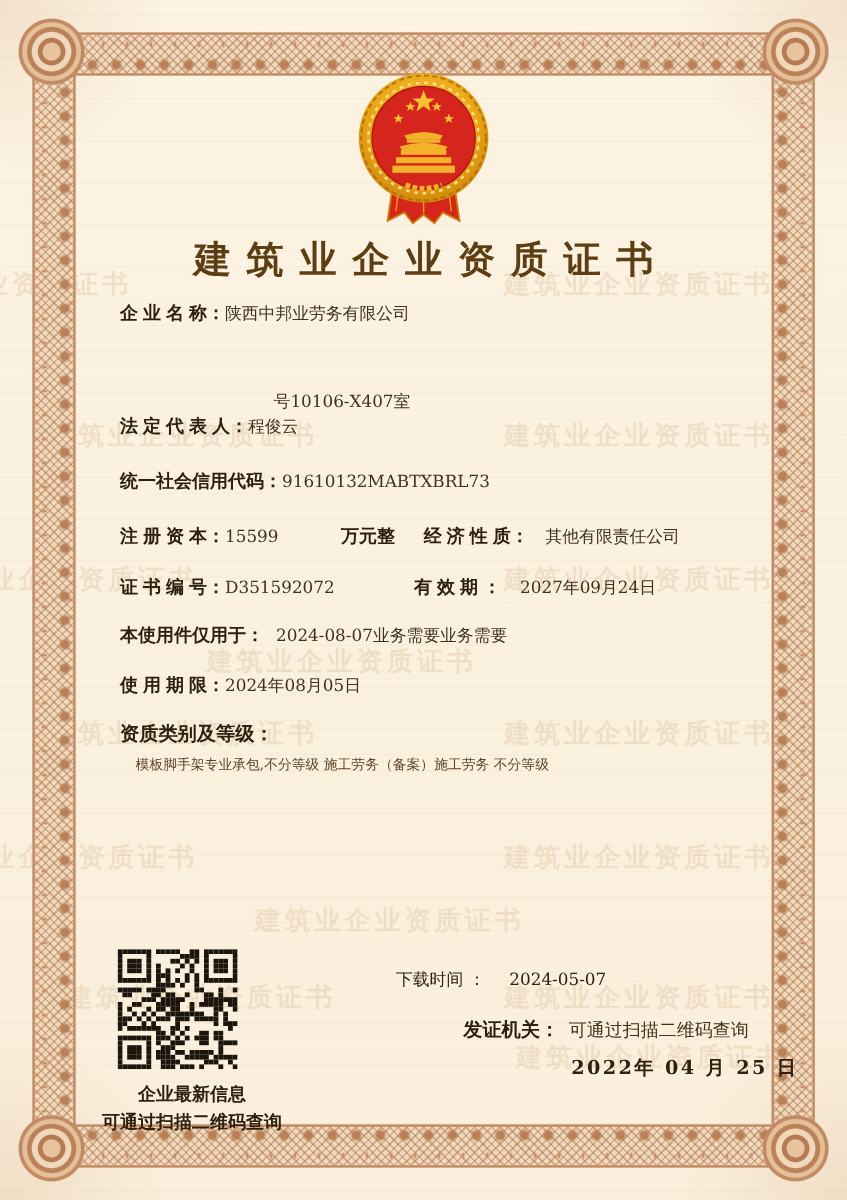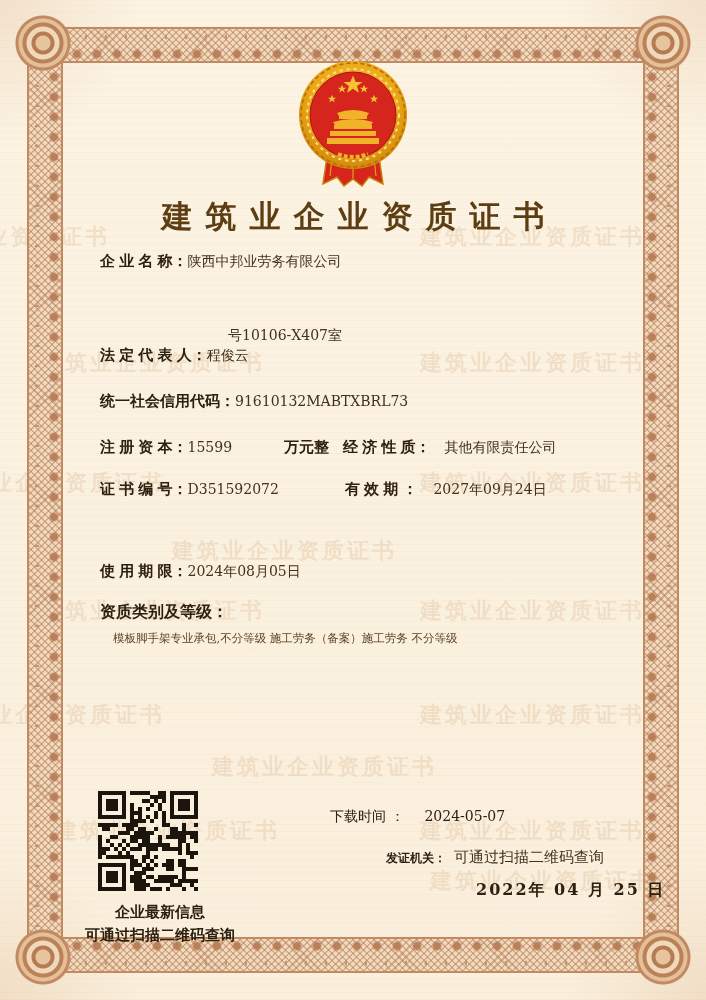--- a/index.html
+++ b/index.html
@@ -168,27 +168,30 @@
 
     <div class="row" style="top:346px">
       <span class="lbl">法 定 代 表 人：</span><span class="val">程俊云</span>
     </div>
 
     <div class="row" style="top:392px">
       <span class="lbl">统一社会信用代码：</span><span class="val">91610132MABTXBRL73</span>
     </div>
 
     <div class="row" style="top:438px">
-      <span class="lbl">注 册 资 本：</span><span class="val">15599</span><span class="lbl" style="margin-left:52px">万元整</span><span class="lbl" style="margin-left:14px">经 济 性 质：</span><span class="val" style="margin-left:14px">其他有限责任公司</span>
+      <span class="lbl">注 册 资 本：</span><span class="val">15599</span><span class="lbl" style="margin-left:52px">万元整</span><span class="lbl" style="margin-left:24px">经 济 性 质：</span><span class="val" style="margin-left:14px">其他有限责任公司</span>
     </div>
 
     <div class="row" style="top:480px">
       <span class="lbl">证 书 编 号：</span><span class="val">D351592072</span><span class="lbl" style="margin-left:66px">有 效 期 ：</span><span class="val" style="margin-left:16px">2027年09月24日</span>
     </div>
 
+    <div class="row" style="top:520px">
+      <span class="lbl">本使用件仅用于：</span><span class="val" style="margin-left:10px">2024-08-07业务需要业务需要</span>
+    </div>
 
     <div class="row" style="top:562px">
       <span class="lbl">使 用 期 限：</span><span class="val">2024年08月05日</span>
     </div>
 
     <div class="row" style="top:602px">
       <span class="hdr">资质类别及等级：</span>
     </div>
     <div class="row" style="top:628px; left:113px">
       <span class="small-val">模板脚手架专业承包,不分等级 施工劳务（备案）施工劳务 不分等级</span>
@@ -525,21 +528,21 @@
           <rect x="84" y="96" width="4" height="4"></rect>
           <rect x="96" y="96" width="4" height="4"></rect>
         </svg>
       </div>
 
     <div class="row f-serif" style="top:808px; left:330px; font-size:14px; color:#2d2011">
       <span>下载时间 ：</span><span style="margin-left:20px">2024-05-07</span>
     </div>
 
     <div class="row" style="top:848px; left:386px">
-      <span class="lbl" style="font-size:12px">发证机关：</span><span class="val" style="font-size:15px; margin-left:8px">可通过扫描二维码查询</span>
+      <span class="lbl" style="font-size:16px">发证机关：</span><span class="val" style="font-size:15px; margin-left:8px">可通过扫描二维码查询</span>
     </div>
 
     <div class="row f-serif" style="top:880px; left:476px; font-size:16px; font-weight:700; color:#2d2011; letter-spacing:2px">
       <span>2022年 04 月 25 日</span>
     </div>
 
     <div class="cap" style="top:903px">企业最新信息</div>
     <div class="cap" style="top:926px">可通过扫描二维码查询</div>
 
   </div>

